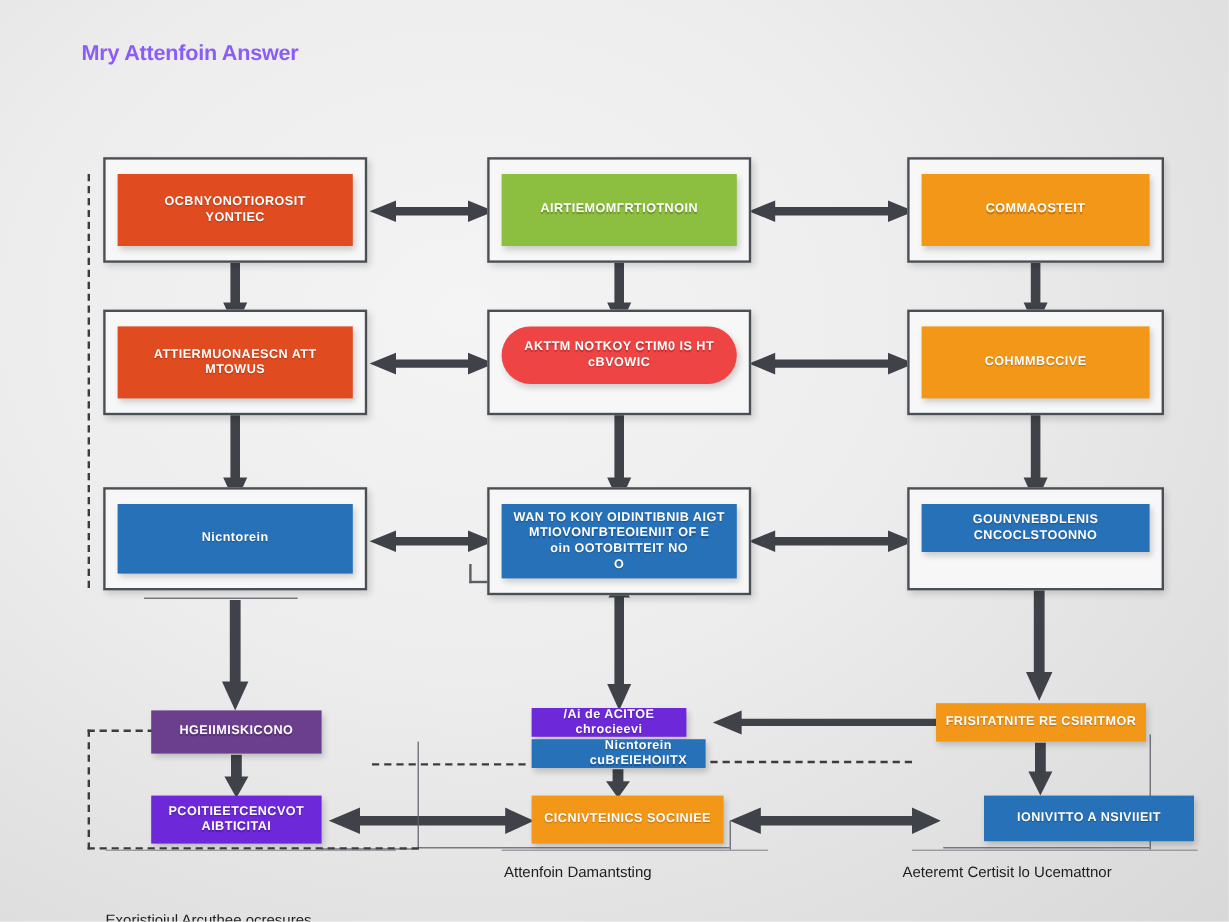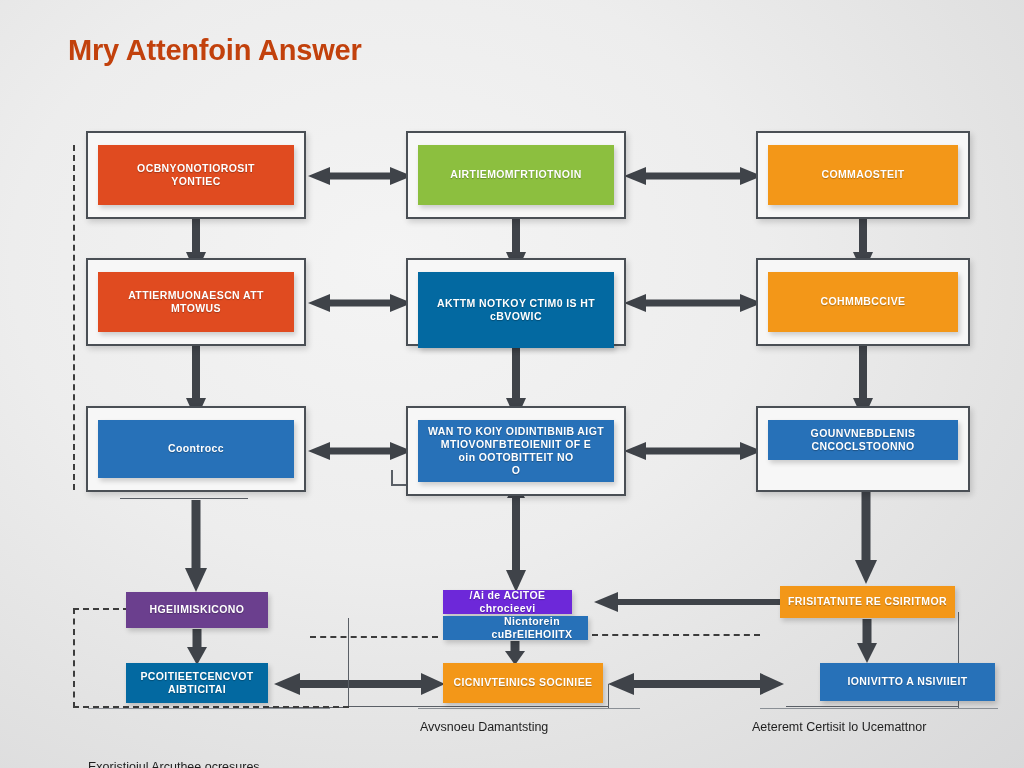--- a/index.html
+++ b/index.html
@@ -17,23 +17,23 @@
     position: relative;
     width: 1024px;
     height: 768px;
   }
 
   
   .title {
     position: absolute;
     left: 68px;
     top: 34px;
-    font-size: 29px;
+    font-size: 18px;
     font-weight: bold;
-    color: #c2410c;
+    color: #8b5cf6;
     letter-spacing: -0.2px;
     white-space: nowrap;
   }
   .subtitle {
     position: absolute;
     left: 68px;
     top: 72px;
     width: 430px;
     font-size: 17px;
     line-height: 1.28;
@@ -286,43 +286,43 @@
       </div>
       <div class="frame" style="left: 756px; top: 131px; width: 214px; height: 88px;"></div>
       <div class="node" style="left: 768px; top: 145px; width: 190px; height: 60px; background: rgb(243, 151, 24); text-align: center;">
         <span>COMMAOSTEIT</span>
       </div>
       <div class="frame" style="left: 86px; top: 258px; width: 220px; height: 88px;"></div>
       <div class="node" style="left: 98px; top: 272px; width: 196px; height: 60px; background: rgb(224, 75, 32);">
         <span>ATTIERMUONAESСN ATT<br>MTOWUS</span>
       </div>
       <div class="frame" style="left: 406px; top: 258px; width: 220px; height: 88px;"></div>
-      <div class="node" style="left: 418px; top: 272px; width: 196px; height: 76px; background: #0369a1;">
+      <div class="node" style="left: 418px; top: 272px; width: 196px; height: 48px; background: #ef4444; border-radius: 30px;">
         <span>AKTTM NOTKOY CTIM0 IS HT<br>cBVOWIC</span>
       </div>
       <div class="frame" style="left: 756px; top: 258px; width: 214px; height: 88px;"></div>
       <div class="node" style="left: 768px; top: 272px; width: 190px; height: 60px; background: rgb(243, 151, 24);">
         <span>COHMMBСCIVE</span>
       </div>
       <div class="frame" style="left: 86px; top: 406px; width: 220px; height: 86px;"></div>
       <div class="node" style="left: 98px; top: 420px; width: 196px; height: 58px; background: rgb(39, 113, 184);">
-        <span>Coontrocc</span>
+        <span>Nicntorein</span>
       </div>
       <div class="frame" style="left: 406px; top: 406px; width: 220px; height: 90px;"></div>
       <div class="node" style="left: 418px; top: 420px; width: 196px; height: 62px; background: rgb(39, 113, 184);">
         <span>WAN TO KOIY OIDINTIBNIB AIGT<br>MTIOVONГBTEOIENIIT OF Е<br>oin OOTOBITTEIT NO<br>O</span>
       </div>
       <div class="frame" style="left: 756px; top: 406px; width: 214px; height: 86px;"></div>
       <div class="node" style="left: 768px; top: 420px; width: 190px; height: 40px; background: rgb(39, 113, 184);">
         <span>GOUNVNEBDLENIS<br>CNCOCLSTOONNO</span>
       </div>
       <div class="node" style="left: 126px; top: 592px; width: 142px; height: 36px; background: rgb(107, 63, 142);">
         <span>HGEIIMISKICONO</span>
       </div>
-      <div class="node" style="left: 126px; top: 663px; width: 142px; height: 40px; background: #0369a1;">
+      <div class="node" style="left: 126px; top: 663px; width: 142px; height: 40px; background: #6d28d9;">
         <span>PCOITIEETCENCVOT<br>AIBTICITAI</span>
       </div>
       <div class="node" style="left: 443px; top: 590px; width: 129px; height: 24px; background: #6d28d9;">
         <span>/Ai de ACITOE chrocieevi</span>
       </div>
       <div class="node" style="left: 443px; top: 616px; width: 145px; height: 24px; background: rgb(39, 113, 184); padding-left: 41px;">
         <span>Nicntorein cuВrЕIEHOIITX</span>
       </div>
       <div class="node" style="left: 443px; top: 663px; width: 160px; height: 40px; background: rgb(243, 151, 24);">
         <span>CICNIVTEINIСS SOCINIEE</span>
@@ -334,17 +334,17 @@
         <span>IONIVITTO A NSIVIIEIT</span>
       </div>
     </div>
 
   <div class="lineframe" style="left:88px; top:708px; width:242px; height:0; border-bottom:1.5px solid #8a8f95; border-left:none; border-right:none; border-top:none;"></div>
   <div class="lineframe" style="left:418px; top:708px; width:222px; height:0; border-bottom:1.5px solid #8a8f95; border-left:none; border-right:none; border-top:none;"></div>
   <div class="lineframe" style="left:760px; top:708px; width:238px; height:0; border-bottom:1.5px solid #8a8f95; border-left:none; border-right:none; border-top:none;"></div>
 
   <div id="captions-layer">
       <div class="caption" style="left: 88px; top: 760px;">Exoristioiul Arcuthee ocresures</div>
-      <div class="caption" style="left: 420px; top: 720px;">Avvsnoeu Damantsting</div>
+      <div class="caption" style="left: 420px; top: 720px;">Attenfoin Damantsting</div>
       <div class="caption" style="left: 752px; top: 720px;">Aeteremt Certisit lo Ucemattnor</div>
     </div>
 
 </div>
 
 </body></html>

